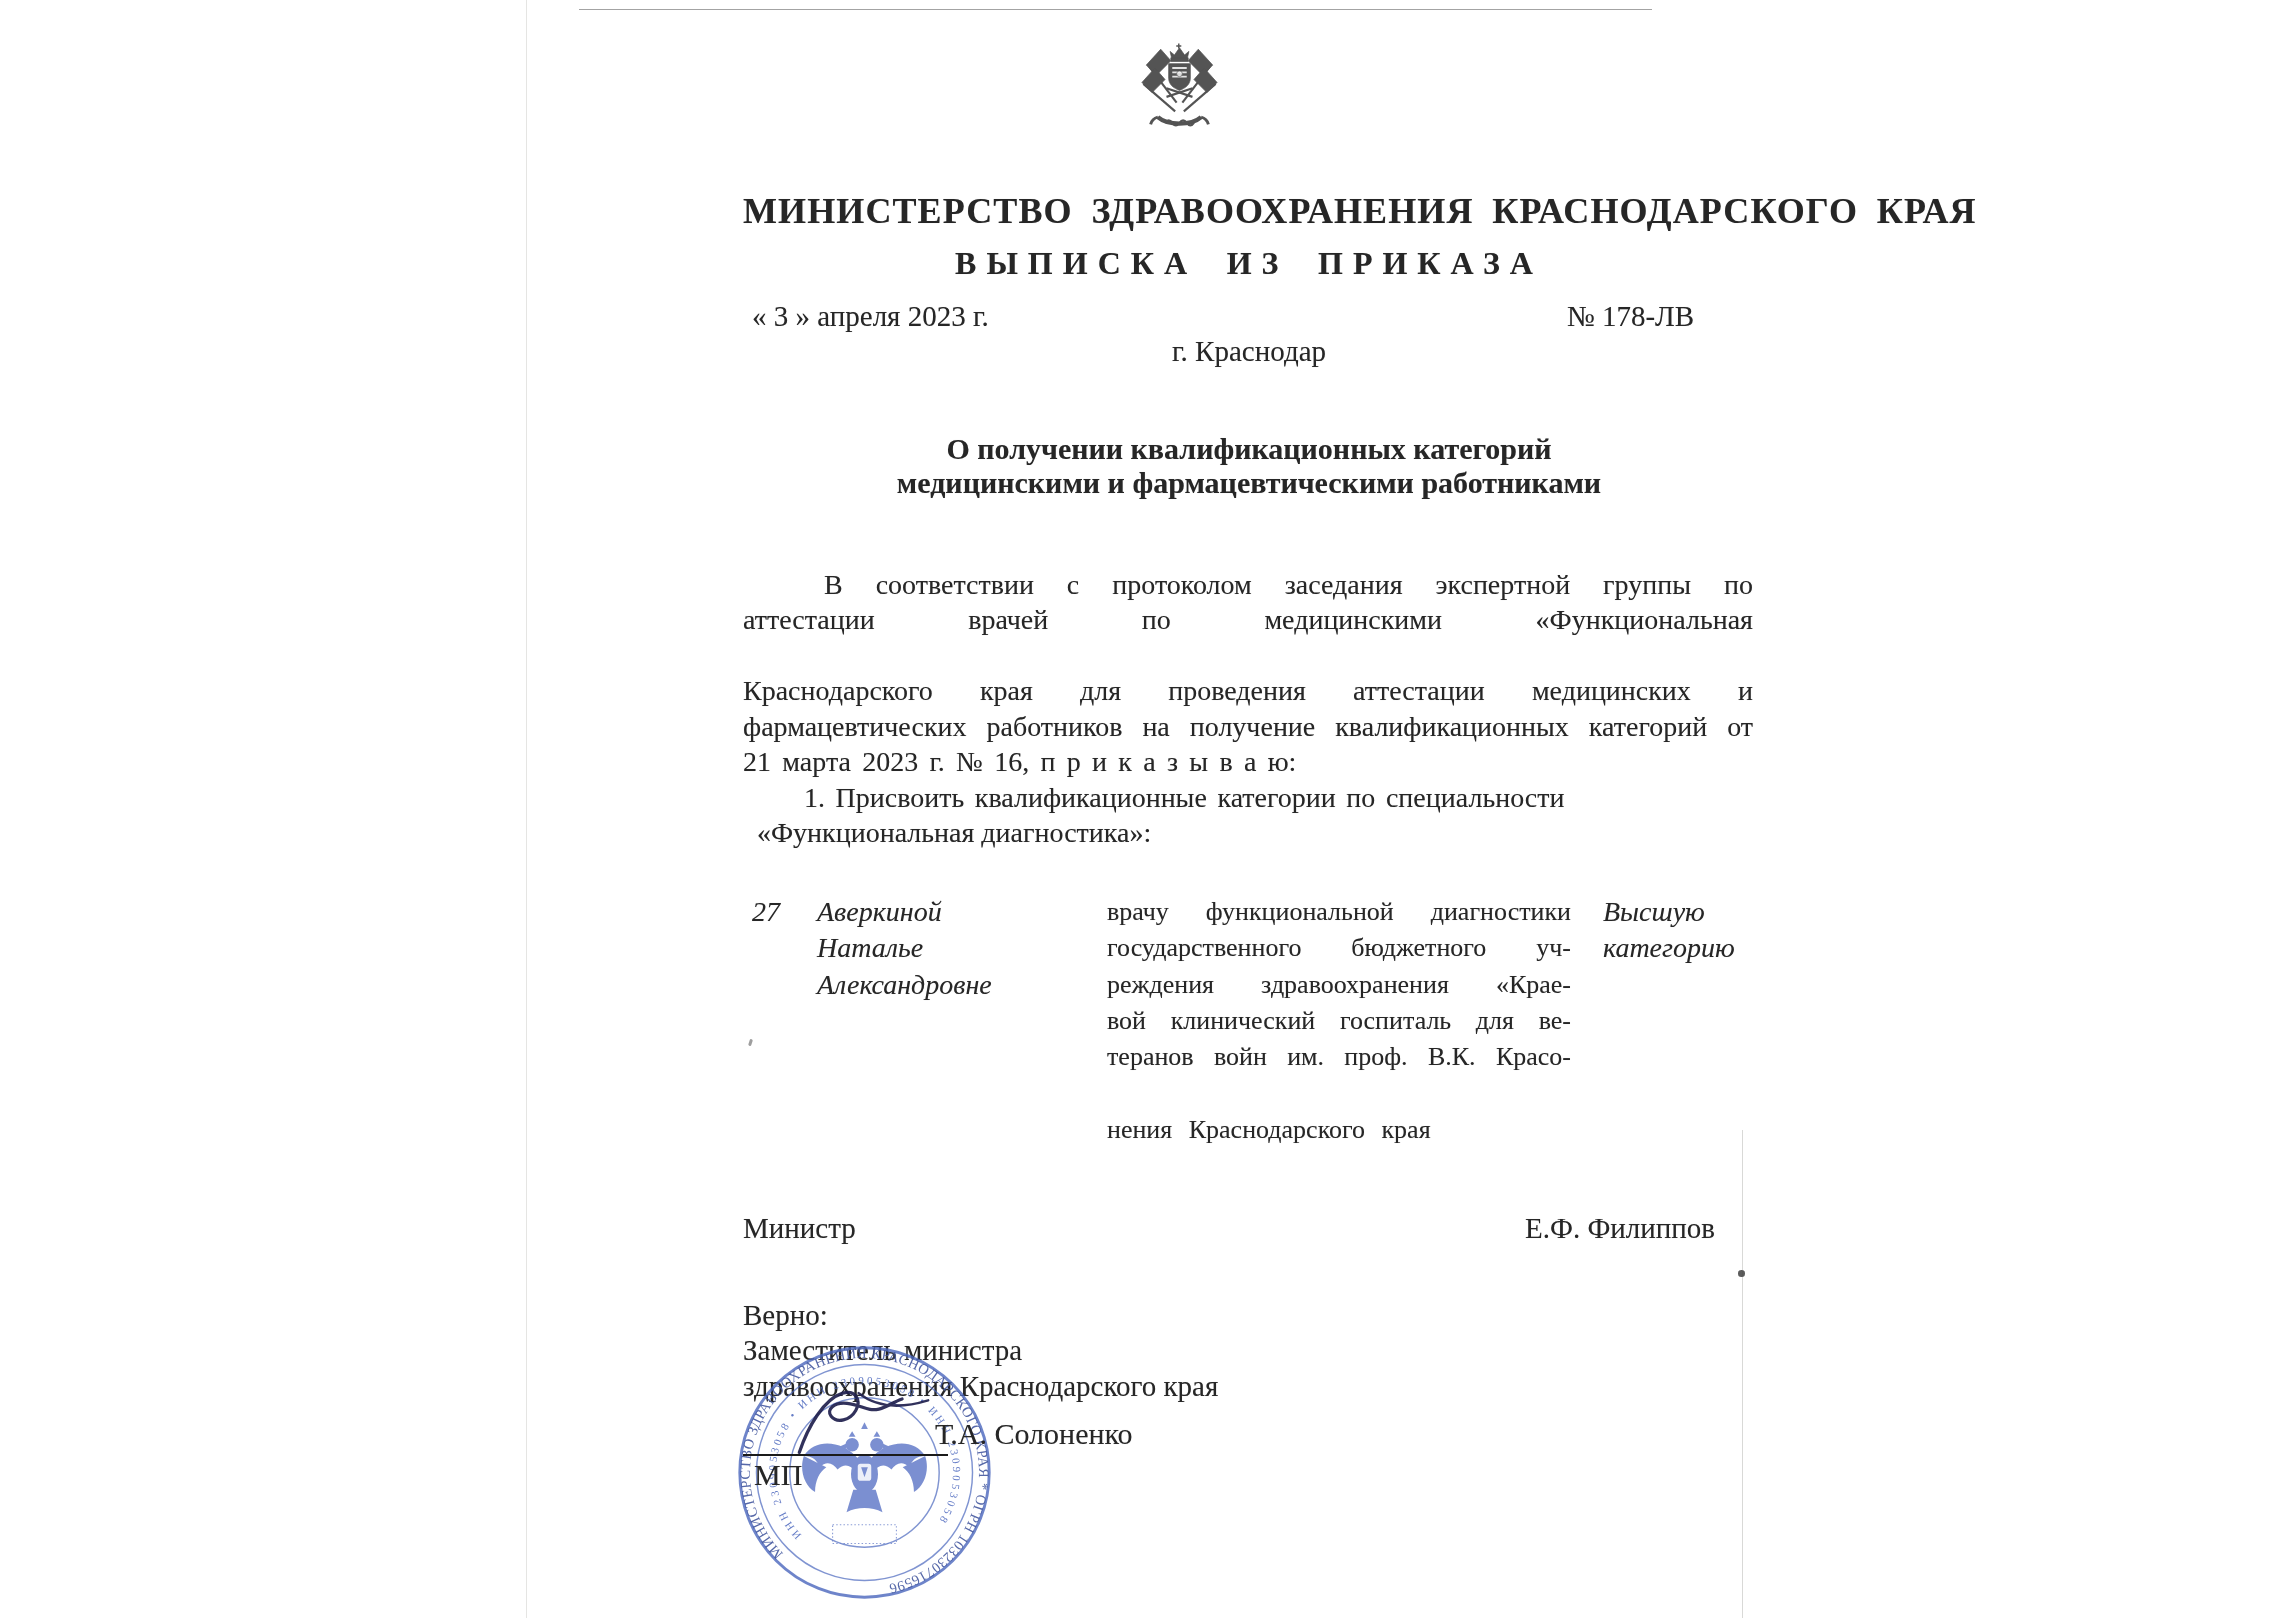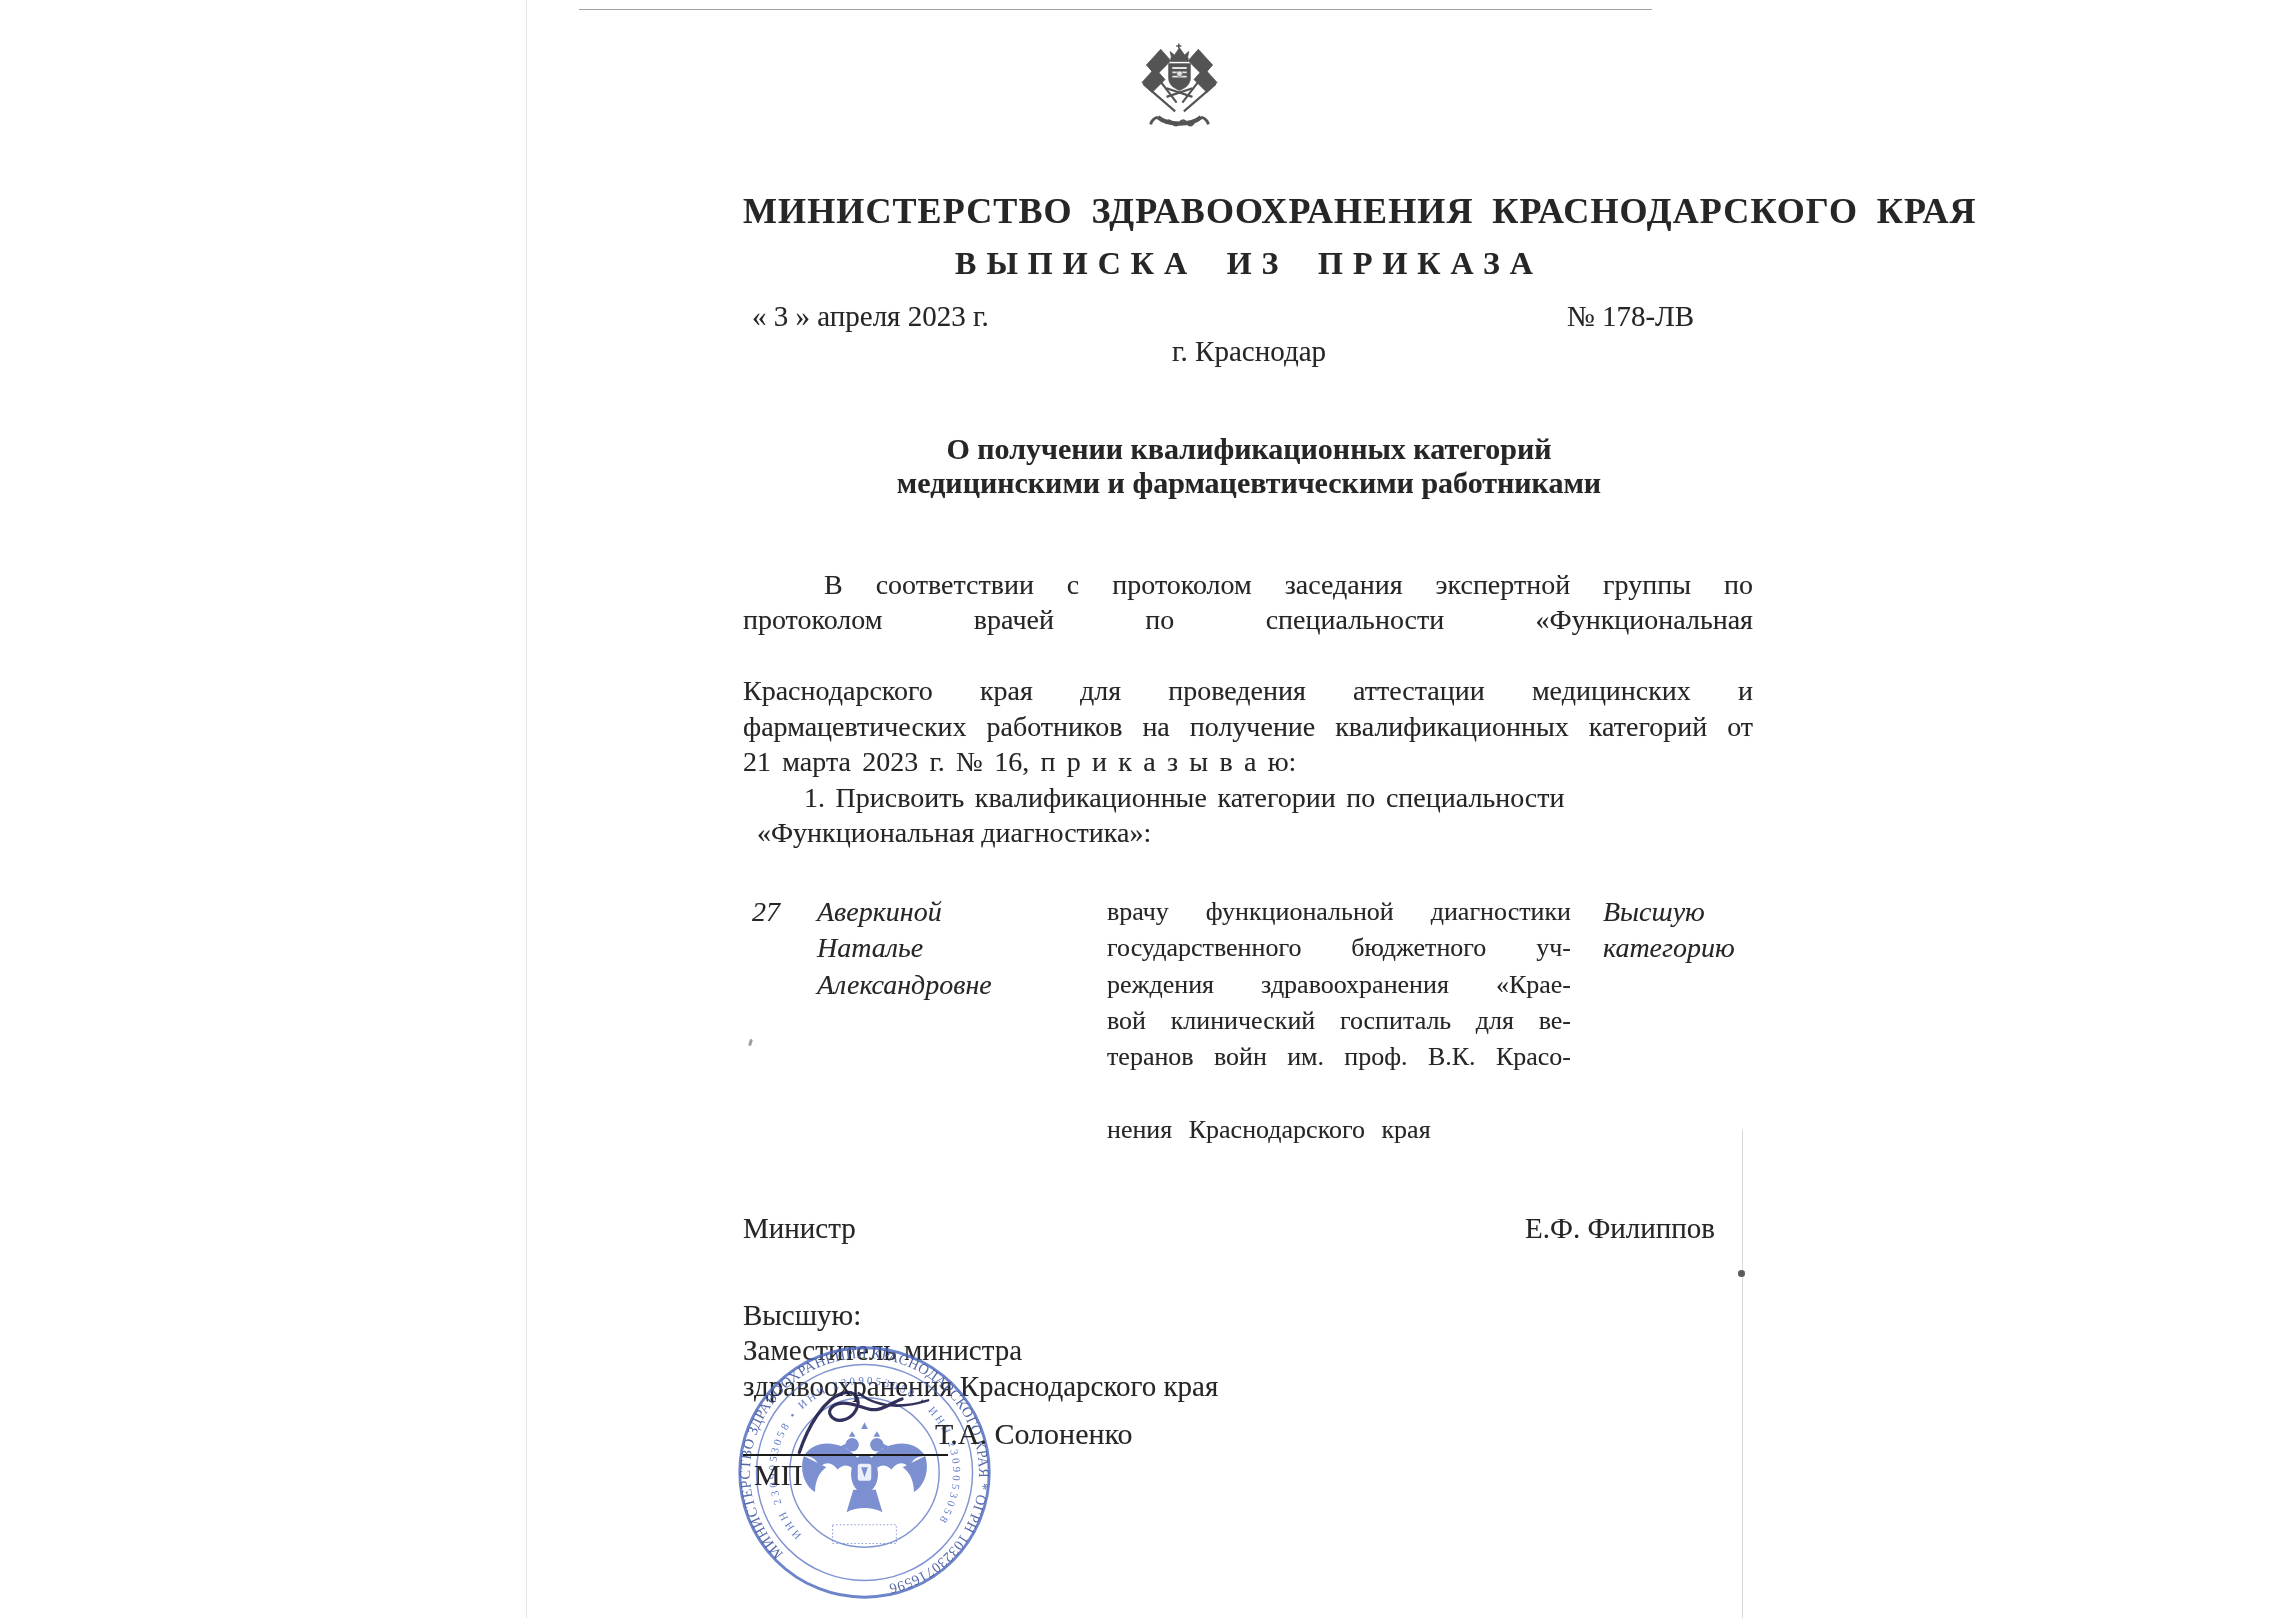--- a/index.html
+++ b/index.html
@@ -73,21 +73,21 @@
   <div class="t bold doctype center" style="left:743px;top:245px;width:1012px;">ВЫПИСКА ИЗ ПРИКАЗА</div>
 
   <div class="t meta" style="left:752px;top:300px;">« 3 » апреля 2023 г.</div>
   <div class="t meta" style="left:1567px;top:300px;">№ 178-ЛВ</div>
   <div class="t meta center" style="left:743px;top:335px;width:1012px;">г. Краснодар</div>
 
   <div class="t bold subject center" style="left:743px;top:432px;width:1012px;">О получении квалификационных категорий</div>
   <div class="t bold subject center" style="left:743px;top:466px;width:1012px;">медицинскими и фармацевтическими работниками</div>
 
   <div class="t body-line just" style="left:743px;top:567px;width:1010px;padding-left:81px;">В соответствии с протоколом заседания экспертной группы по</div>
-  <div class="t body-line just" style="left:743px;top:602px;width:1010px;">протоколом врачей по специальности «Функциональная</div>
+  <div class="t body-line just" style="left:743px;top:602px;width:1010px;">аттестации врачей по медицинскими «Функциональная</div>
   <div class="t body-line just" style="left:743px;top:673px;width:1010px;">Краснодарского края для проведения аттестации медицинских и</div>
   <div class="t body-line just" style="left:743px;top:709px;width:1010px;">фармацевтических работников на получение квалификационных категорий от</div>
   <div class="t body-line" style="left:743px;top:744px;word-spacing:4.3px;">21 марта 2023 г. № 16, п р и к а з ы в а ю:</div>
   <div class="t body-line" style="left:804px;top:780px;word-spacing:3.6px;">1. Присвоить квалификационные категории по специальности</div>
   <div class="t body-line" style="left:757px;top:815px;">«Функциональная диагностика»:</div>
 
   <div class="t tbl" style="left:752px;top:894px;">27</div>
 
   <div class="t tbl" style="left:817px;top:894px;">Аверкиной</div>
   <div class="t tbl" style="left:817px;top:930px;">Наталье</div>
@@ -99,21 +99,21 @@
   <div class="t desc-line just" style="left:1107px;top:1003px;width:464px;">вой клинический госпиталь для ве-</div>
   <div class="t desc-line just" style="left:1107px;top:1039px;width:464px;">теранов войн им. проф. В.К. Красо-</div>
   <div class="t desc-line" style="left:1107px;top:1112px;word-spacing:10px;">нения Краснодарского края</div>
 
   <div class="t tbl" style="left:1603px;top:894px;">Высшую</div>
   <div class="t tbl" style="left:1603px;top:930px;">категорию</div>
 
   <div class="t closing" style="left:743px;top:1212px;">Министр</div>
   <div class="t closing" style="left:1525px;top:1212px;font-family:Liberation Serif, serif;">Е.Ф. Филиппов</div>
 
-  <div class="t closing" style="left:743px;top:1299px;">Высшую:</div>
+  <div class="t closing" style="left:743px;top:1299px;">Верно:</div>
   <div class="t closing" style="left:743px;top:1334px;">Заместитель министра</div>
   <div class="t closing" style="left:743px;top:1370px;">здравоохранения Краснодарского края</div>
 
   <svg style="position:absolute;left:734px;top:1342px;" width="261" height="261" viewBox="-180 -180 360 360">
     <defs>
       <path id="ringOuter" d="M -111.7 111.7 A 158 158 0 0 1 0 -158 A 158 158 0 0 1 111.7 111.7 A 158 158 0 0 1 30 155.1"></path>
       <path id="ringInner" d="M -86.3 86.3 A 122 122 0 0 1 0 -122 A 122 122 0 0 1 86.3 86.3 A 122 122 0 0 1 -40 115.3"></path>
       <filter id="sblur">
           <feGaussianBlur stdDeviation="0.7"></feGaussianBlur>
         </filter>

